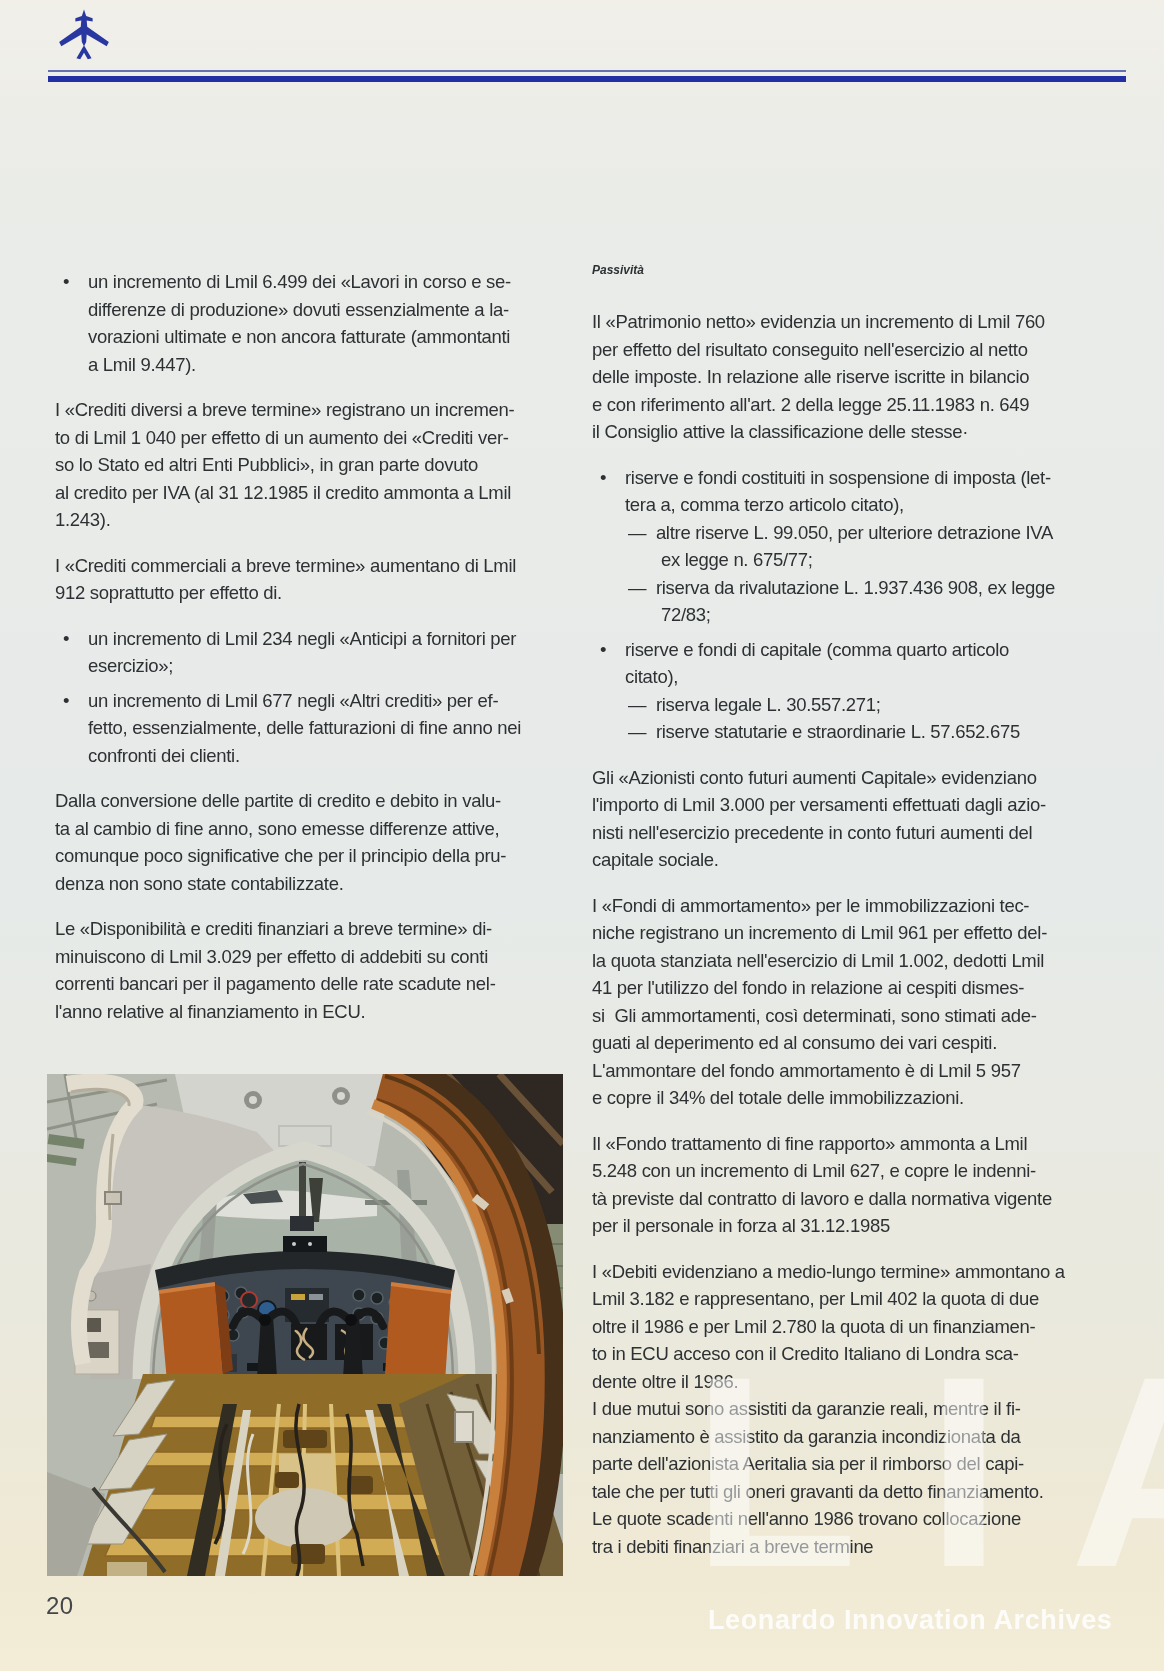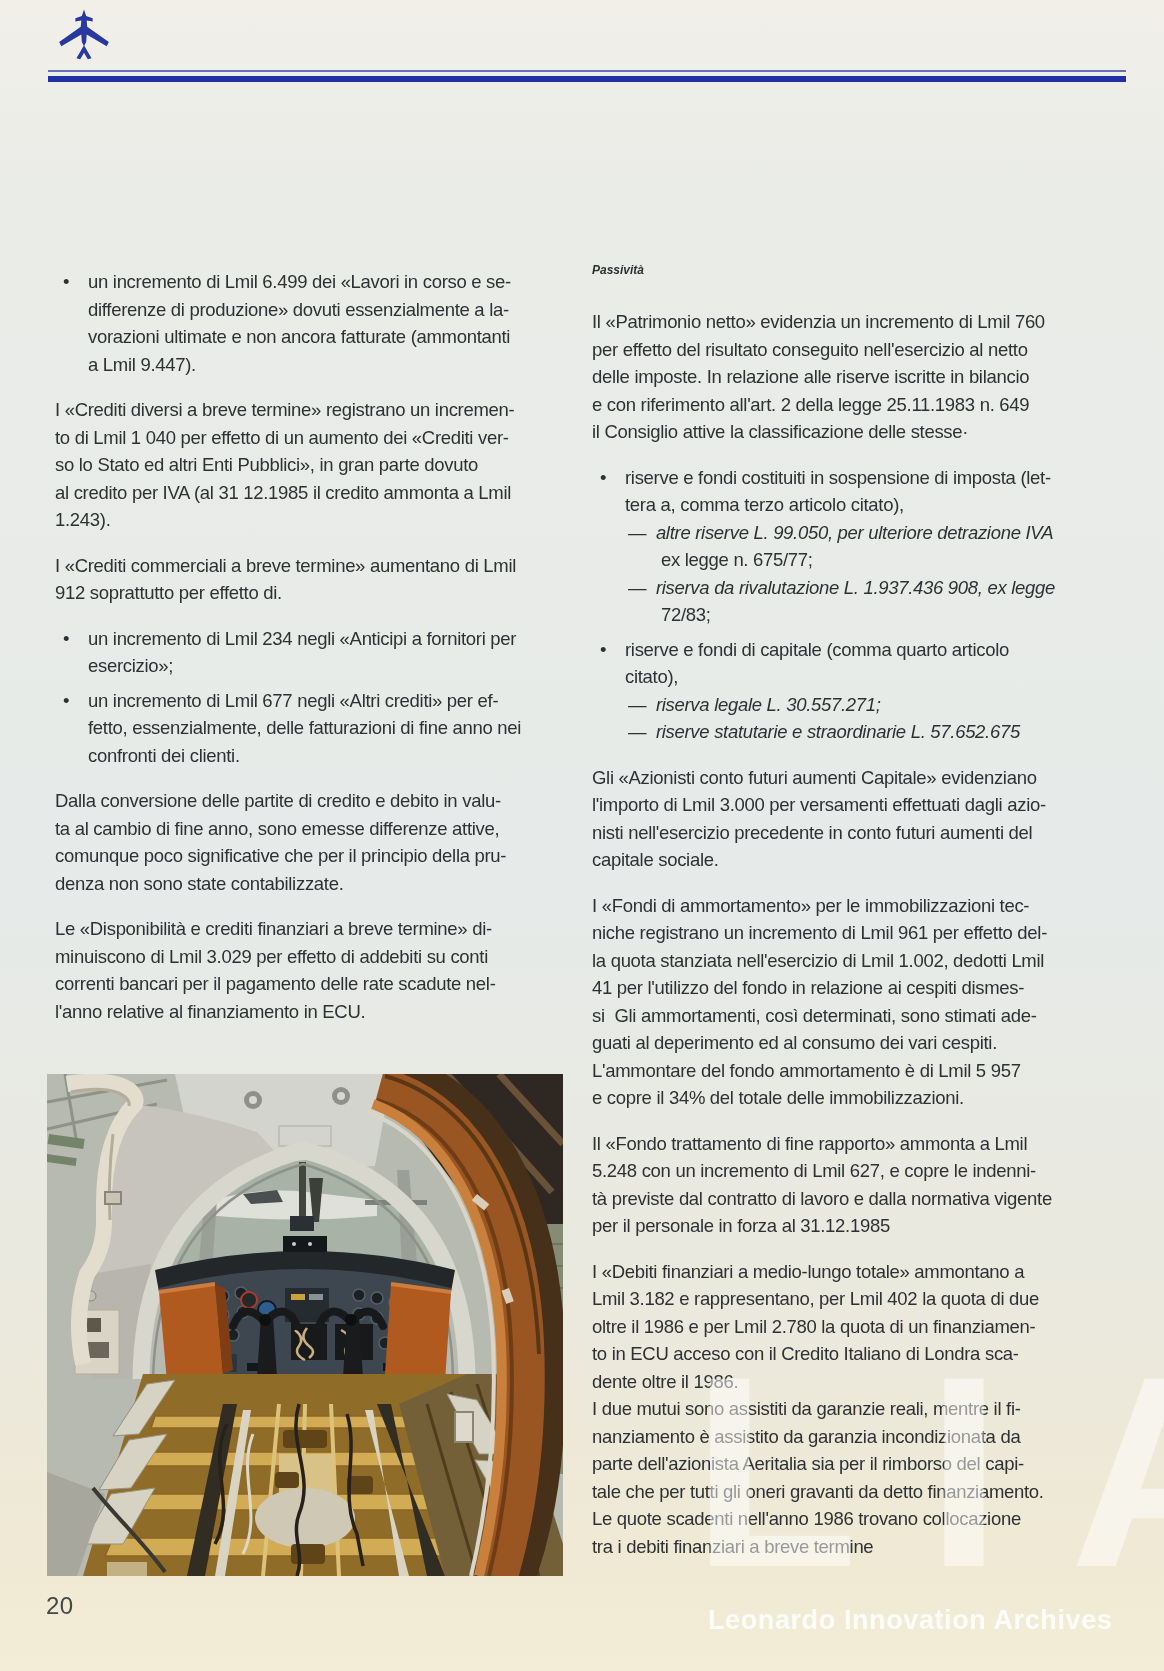--- a/index.html
+++ b/index.html
@@ -11,21 +11,21 @@
   .rule-thick{position:absolute;left:48px;top:76px;width:1078px;height:6px;background:#2230a4;}
   .col{position:absolute;font-size:18.5px;line-height:27.5px;color:#2d3134;letter-spacing:-0.3px;}
   .col-left{left:55px;top:268px;width:512px;}
   .col-right{left:592px;top:256px;width:545px;}
   .heading{font-weight:700;font-style:italic;font-size:12px;line-height:28px;margin:0 0 24px 0;letter-spacing:0;}
   .blocks .block{position:relative;margin-top:18px;}
   .blocks .block:first-child{margin-top:0;}
   .blocks .block.tight{margin-top:7px;}
   .line{white-space:pre;}
   .bullet .ind-0{padding-left:33px;}
-  .ind-1{padding-left:36px;font-style:italic;}
+  .ind-1{padding-left:36px;}
   .ind-2{padding-left:69px;}
   .marker{position:absolute;left:8px;top:0;}
   .photo{position:absolute;left:47px;top:1074px;width:516px;height:502px;overflow:hidden;}
   .photo svg{display:block;}
   .page-number{position:absolute;left:46px;top:1592px;font-size:24px;color:#43474a;letter-spacing:.5px;}
   .watermark-big{position:absolute;left:692px;top:1342px;font-size:272px;line-height:260px;font-weight:700;
     letter-spacing:68px;color:rgba(255,255,255,0.5);white-space:nowrap;pointer-events:none;}
   .watermark-caption{position:absolute;left:708px;top:1605px;font-size:27px;font-weight:600;letter-spacing:.6px;
     color:rgba(255,255,255,0.85);white-space:nowrap;pointer-events:none;text-align:center;}
 </style>
@@ -128,21 +128,21 @@
           <div class="line ind-0">L'ammontare del fondo ammortamento è di Lmil 5 957</div>
           <div class="line ind-0">e copre il 34% del totale delle immobilizzazioni.</div>
         </div>
         <div class="block para">
           <div class="line ind-0">Il «Fondo trattamento di fine rapporto» ammonta a Lmil</div>
           <div class="line ind-0">5.248 con un incremento di Lmil 627, e copre le indenni-</div>
           <div class="line ind-0">tà previste dal contratto di lavoro e dalla normativa vigente</div>
           <div class="line ind-0">per il personale in forza al 31.12.1985</div>
         </div>
         <div class="block para">
-          <div class="line ind-0">I «Debiti finanziari a medio-lungo totale» ammontano a</div>
+          <div class="line ind-0">I «Debiti evidenziano a medio-lungo termine» ammontano a</div>
           <div class="line ind-0">Lmil 3.182 e rappresentano, per Lmil 402 la quota di due</div>
           <div class="line ind-0">oltre il 1986 e per Lmil 2.780 la quota di un finanziamen-</div>
           <div class="line ind-0">to in ECU acceso con il Credito Italiano di Londra sca-</div>
           <div class="line ind-0">dente oltre il 1986.</div>
           <div class="line ind-0">I due mutui sono assistiti da garanzie reali, mentre il fi-</div>
           <div class="line ind-0">nanziamento è assistito da garanzia incondizionata da</div>
           <div class="line ind-0">parte dell'azionista Aeritalia sia per il rimborso del capi-</div>
           <div class="line ind-0">tale che per tutti gli oneri gravanti da detto finanziamento.</div>
           <div class="line ind-0">Le quote scadenti nell'anno 1986 trovano collocazione</div>
           <div class="line ind-0">tra i debiti finanziari a breve termine</div>

